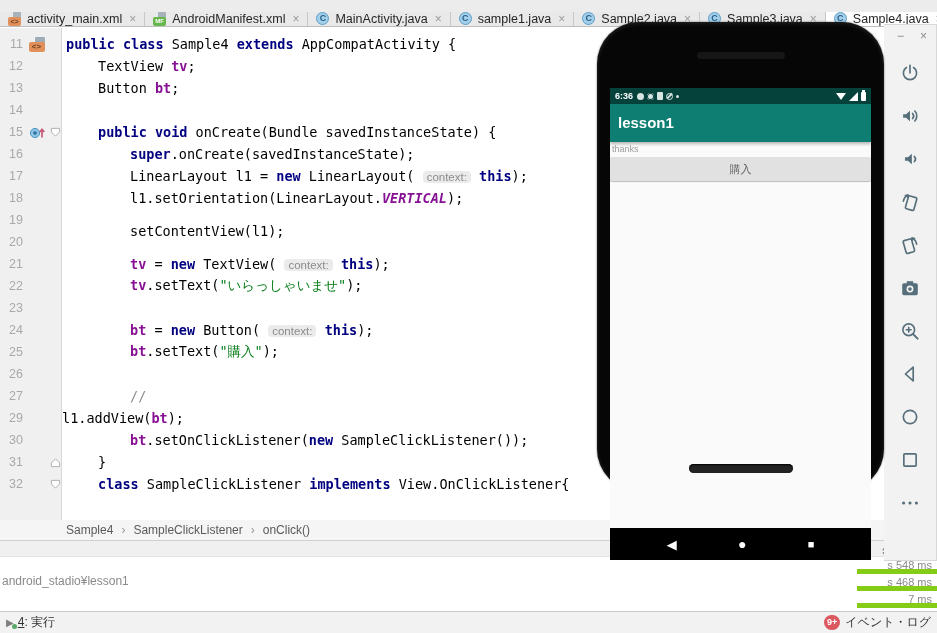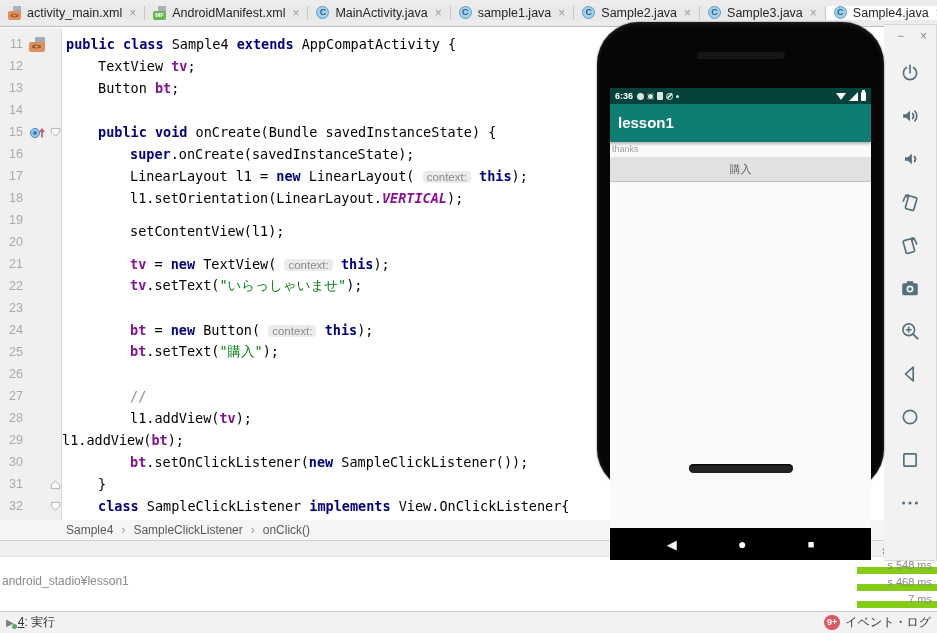--- a/index.html
+++ b/index.html
@@ -2,21 +2,21 @@
 <html><head>
 <meta charset="utf-8">
 <style>
   * { margin:0; padding:0; box-sizing:border-box; }
   html,body { width:937px; height:633px; overflow:hidden; background:#fff;
     font-family:"Liberation Sans", sans-serif; }
   #root { position:relative; width:937px; height:633px; background:#fff; overflow:hidden; }
 
   
   .tabbar { position:absolute; left:0; top:0; width:937px; height:27px; background:#ECECEC;
-    border-bottom:1px solid #BEBEBE; display:flex; align-items:center; }
+    border-bottom:1px solid #BEBEBE; display:flex; align-items:flex-end; }
   .tab { display:flex; align-items:center; gap:5px; padding:0 8px; border-right:1px solid #C8C8C8;
     font-size:12.5px; color:#262626; background:#E9E9E9; white-space:nowrap; cursor:default; }
   .tab.active { background:#FFFFFF; }
   .tab-close { color:#9A9A9A; font-size:12px; margin-left:2px; }
   .ficon { position:relative; width:14px; height:14px; display:inline-block; flex:0 0 14px; }
   .fi-file { position:absolute; top:0; right:1px; width:8px; height:7px; background:#A8B2BA; border-radius:1px; }
   .fi-xml  { position:absolute; left:0; bottom:0; width:13px; height:9px; background:#E2905B; border-radius:2px;
     color:#6E3E1E; font-size:7px; font-weight:bold; text-align:center; line-height:9px; }
   .fi-mf   { position:absolute; left:0; bottom:0; width:13px; height:9px; background:#67B84C; border-radius:2px;
     color:#FFFFFF; font-size:6px; font-weight:bold; text-align:center; line-height:9px; }
@@ -53,21 +53,21 @@
   
   .crumbs { position:absolute; left:0; top:520px; width:937px; height:21px; background:#F5F5F5;
     border-bottom:1px solid #D0D0D0; display:flex; align-items:center; padding-left:66px;
     font-size:12px; color:#5A5A5A; gap:8px; }
   .crumb-sep { color:#9A9A9A; }
   .strip { position:absolute; left:0; top:541px; width:937px; height:16px; background:#F0F0F0;
     border-bottom:1px solid #E2E2E2; }
   .logarea { position:absolute; left:0; top:557px; width:937px; height:54px; background:#FFFFFF; }
   .proj { position:absolute; left:2px; top:17px; font-size:12px; color:#8A8A8A; }
   .timings { position:absolute; right:0; top:0; width:80px; }
-  .trow { height:17px; line-height:16px; border-bottom:7px solid #84cc16; text-align:right;
+  .trow { height:17px; line-height:16px; border-bottom:5px solid #84cc16; text-align:right;
     padding-right:5px; font-size:11px; color:#8A8A8A; }
   .logctl { position:absolute; top:545px; right:4px; width:52px; height:15px; display:flex;
     align-items:center; justify-content:space-between; z-index:3; }
   .logctl .mini { color:#8A8A8A; font-size:13px; line-height:10px; }
 
   
   .statusbar { position:absolute; left:0; top:611px; width:937px; height:22px; background:#F2F2F2;
     border-top:1px solid #C9C9C9; display:flex; align-items:center; justify-content:space-between;
     padding:0 6px; font-size:12px; color:#333; }
   .run-tab { display:flex; align-items:center; gap:4px; }
@@ -206,21 +206,20 @@
         <div class="line"><span class="ln">18</span><span class="gslot"></span><span class="fslot"></span><span class="ltext" style="padding-left: 68px;"><span class="tk-p">l1.setOrientation(LinearLayout.</span><span class="tk-c">VERTICAL</span><span class="tk-p">);</span></span></div>
         <div class="line"><span class="ln">19</span><span class="gslot"></span><span class="fslot"></span><span class="ltext" style="padding-left: 68px; margin-top: 21px;"><span class="tk-p">setContentView(l1);</span></span></div>
         <div class="line"><span class="ln">20</span><span class="gslot"></span><span class="fslot"></span><span class="ltext" style="padding-left: 4px;"></span></div>
         <div class="line"><span class="ln">21</span><span class="gslot"></span><span class="fslot"></span><span class="ltext" style="padding-left: 68px;"><span class="tk-f">tv</span><span class="tk-p"> = </span><span class="tk-k">new</span><span class="tk-p"> TextView( </span><span class="tk-h">context:</span><span class="tk-p"> </span><span class="tk-k">this</span><span class="tk-p">);</span></span></div>
         <div class="line"><span class="ln">22</span><span class="gslot"></span><span class="fslot"></span><span class="ltext" style="padding-left: 68px;"><span class="tk-f">tv</span><span class="tk-p">.setText(</span><span class="tk-s">"いらっしゃいませ"</span><span class="tk-p">);</span></span></div>
         <div class="line"><span class="ln">23</span><span class="gslot"></span><span class="fslot"></span><span class="ltext" style="padding-left: 4px;"></span></div>
         <div class="line"><span class="ln">24</span><span class="gslot"></span><span class="fslot"></span><span class="ltext" style="padding-left: 68px;"><span class="tk-f">bt</span><span class="tk-p"> = </span><span class="tk-k">new</span><span class="tk-p"> Button( </span><span class="tk-h">context:</span><span class="tk-p"> </span><span class="tk-k">this</span><span class="tk-p">);</span></span></div>
         <div class="line"><span class="ln">25</span><span class="gslot"></span><span class="fslot"></span><span class="ltext" style="padding-left: 68px;"><span class="tk-f">bt</span><span class="tk-p">.setText(</span><span class="tk-s">"購入"</span><span class="tk-p">);</span></span></div>
         <div class="line"><span class="ln">26</span><span class="gslot"></span><span class="fslot"></span><span class="ltext" style="padding-left: 4px;"></span></div>
         <div class="line"><span class="ln">27</span><span class="gslot"></span><span class="fslot"></span><span class="ltext" style="padding-left: 68px;"><span class="tk-m">//</span></span></div>
-        <div class="line"><span class="ln">28</span><span class="gslot"></span><span class="fslot"></span><span class="ltext" style="padding-left: 68px;"><span class="tk-p">l1.addView(</span><span class="tk-f">tv</span><span class="tk-p">);</span></span></div>
         <div class="line"><span class="ln">29</span><span class="gslot"></span><span class="fslot"></span><span class="ltext" style=""><span class="tk-p">l1.addView(</span><span class="tk-f">bt</span><span class="tk-p">);</span></span></div>
         <div class="line"><span class="ln">30</span><span class="gslot"></span><span class="fslot"></span><span class="ltext" style="padding-left: 68px;"><span class="tk-f">bt</span><span class="tk-p">.setOnClickListener(</span><span class="tk-k">new</span><span class="tk-p"> SampleClickListener());</span></span></div>
         <div class="line"><span class="ln">31</span><span class="gslot"></span><span class="fslot"><svg width="11" height="11" viewBox="0 0 12 12">
               <polygon points="6,2 10.5,6.5 10.5,10.5 1.5,10.5 1.5,6.5" fill="#FDFDFD" stroke="#ABABAB"></polygon>
             </svg></span><span class="ltext" style="padding-left: 36px;"><span class="tk-p">}</span></span></div>
         <div class="line"><span class="ln">32</span><span class="gslot"></span><span class="fslot"><svg width="11" height="11" viewBox="0 0 12 12">
               <polygon points="1.5,1.5 10.5,1.5 10.5,5.5 6,10 1.5,5.5" fill="#FDFDFD" stroke="#ABABAB"></polygon>
             </svg></span><span class="ltext" style="padding-left: 36px;"><span class="tk-k">class</span><span class="tk-p"> SampleClickListener </span><span class="tk-k">implements</span><span class="tk-p"> View.OnClickListener{</span></span></div>
       </div>
   </div>

